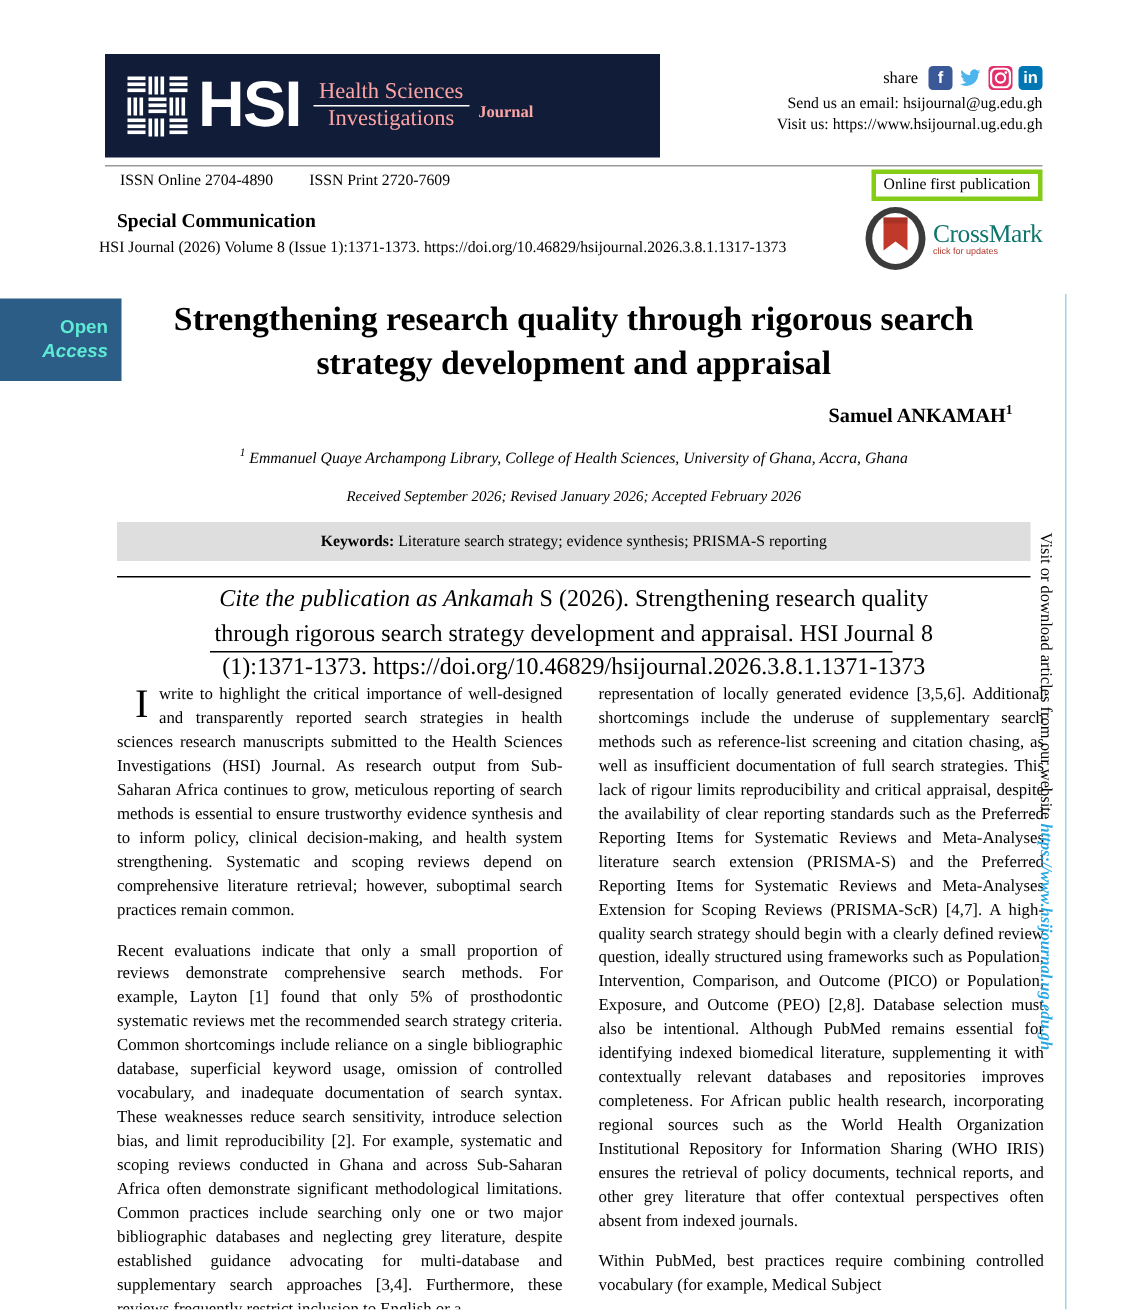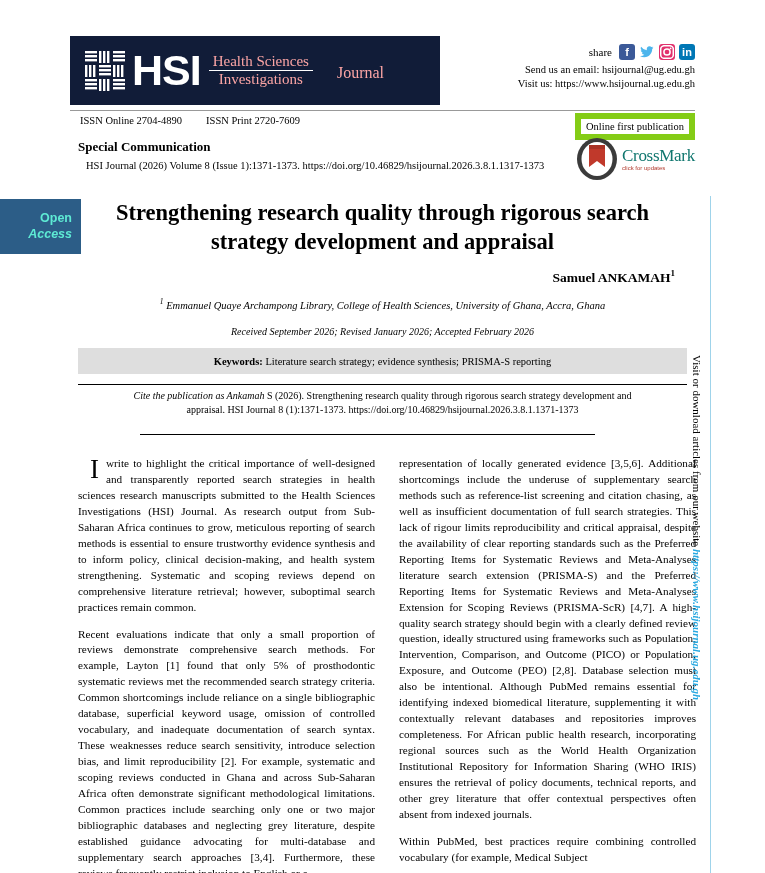--- a/index.html
+++ b/index.html
@@ -69,24 +69,25 @@
     display: block;
     padding: 0 4px 1px 4px;
     border-bottom: 1.5px solid #fff;
   }
   .jtitle .ln2 {
     font-size: 15px;
     display: block;
     padding: 1px 4px 0 4px;
   }
   .jtitle .jword {
-    font-size: 16px;
-    margin-left: 24px;
+    font-size: 11px;
+    margin-left: 6px;
     align-self: flex-end;
     padding-bottom: 6px;
+    font-weight: bold;
   }
 
   .share-block {
     position: absolute;
     right: 70px;
     top: 44px;
     text-align: right;
     width: 260px;
   }
   .share-row {
@@ -143,35 +144,35 @@
     padding: 1px 4px;
     white-space: nowrap;
   }
 
   .online-first {
     position: absolute;
     right: 70px;
     top: 113px;
     font-size: 10.5px;
     padding: 2px 5px;
-    border: 6px solid #84cc16;
+    border: 3px solid #84cc16;
     background: #fff;
     white-space: nowrap;
   }
 
   .sec-type {
     position: absolute;
     left: 78px;
     top: 139px;
     font-size: 13px;
     font-weight: bold;
   }
   .cite-meta {
     position: absolute;
-    left: 86px;
+    left: 66px;
     top: 160px;
     font-size: 10.5px;
     white-space: nowrap;
   }
 
   
   .crossmark {
     position: absolute;
     right: 70px;
     top: 136px;
@@ -275,21 +276,21 @@
     left: 78px; right: 78px;
     top: 384px;
     border-top: 1.4px solid #000;
   }
   .cite-box {
     position: absolute;
     left: 120px;
     right: 120px;
     top: 389px;
     text-align: center;
-    font-size: 10px;
+    font-size: 16px;
     line-height: 1.42;
   }
   .cite-box i { font-style: italic; }
   .cite-rule-bot {
     position: absolute;
     left: 140px; right: 170px;
     top: 434px;
     border-top: 1.2px solid #000;
   }
 

